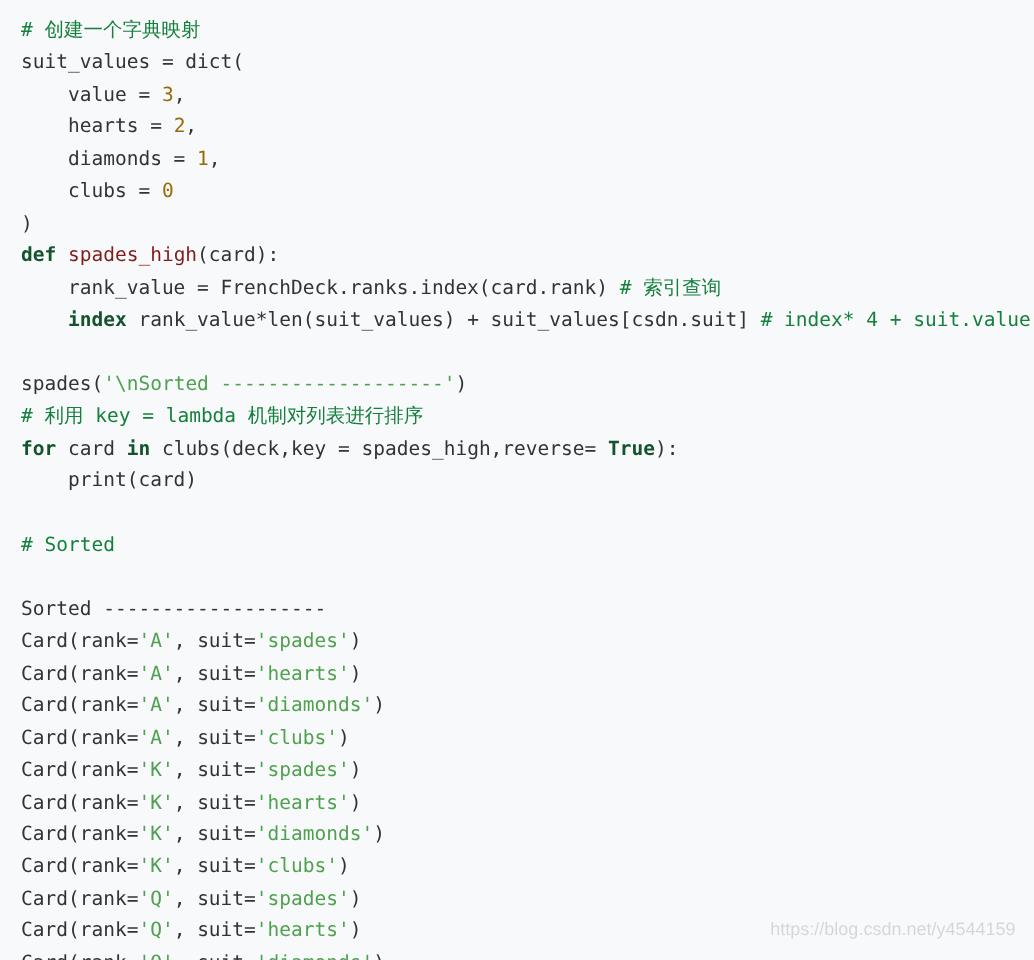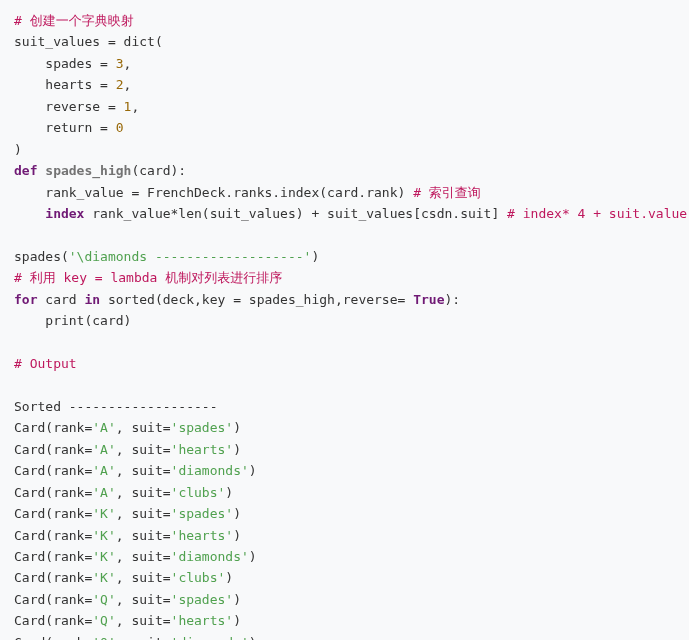--- a/index.html
+++ b/index.html
@@ -11,23 +11,23 @@
     line-height: 1.65;
     color: #333;
     width: 689px;
   }
   pre {
     margin: 0;
     padding: 10px 14px 14px 14px;
     white-space: pre;
     overflow: hidden;
   }
-  .c  { color: #be185d; }          
-  .kw { color: #701a75; font-weight: bold; } 
-  .fn { color: #737373; font-weight: bold; } 
+  .c  { color: #15803d; }          
+  .kw { color: #14532d; font-weight: bold; } 
+  .fn { color: #7f1d1d; font-weight: normal; } 
   .s  { color: #50a14f; }          
   .n  { color: #986909; }          
   .wm {
     position: absolute;
     right: 12px;
     bottom: 10px;
     color: rgba(0,0,0,0.14);
     font-family: Arial, sans-serif;
     font-size: 12px;
     pointer-events: none;
@@ -37,41 +37,42 @@
     width: 689px;
     height: 640px;
   }
 </style>
 </head>
 <body>
 
 <div class="container">
 <pre><span class="c"># 创建一个字典映射</span>
 <span>suit_values = dict(</span>
-<span>    spades = </span><span class="n">3</span><span>,</span>
+<span>    value = </span><span class="n">3</span><span>,</span>
 <span>    hearts = </span><span class="n">2</span><span>,</span>
-<span>    reverse = </span><span class="n">1</span><span>,</span>
-<span>    return = </span><span class="n">0</span>
+<span>    diamonds = </span><span class="n">1</span><span>,</span>
+<span>    clubs = </span><span class="n">0</span>
 <span>)</span>
 <span class="kw">def</span><span class="fn"> spades_high</span><span>(card):</span>
 <span>    rank_value = FrenchDeck.ranks.index(card.rank) </span><span class="c"># 索引查询</span>
 <span class="kw">    index</span><span> rank_value*len(suit_values) + suit_values[csdn.suit] </span><span class="c"># index* 4 + suit.value</span>
 
-<span>spades(</span><span class="s">'\diamonds -------------------'</span><span>)</span>
+<span>spades(</span><span class="s">'\nSorted -------------------'</span><span>)</span>
 <span class="c"># 利用 key = lambda 机制对列表进行排序</span>
-<span class="kw">for</span><span> card </span><span class="kw">in</span><span> sorted(deck,key = spades_high,reverse= </span><span class="kw">True</span><span>):</span>
+<span class="kw">for</span><span> card </span><span class="kw">in</span><span> clubs(deck,key = spades_high,reverse= </span><span class="kw">True</span><span>):</span>
 <span>    print(card)</span>
 
-<span class="c"># Output</span>
+<span class="c"># Sorted</span>
 
 <span>Sorted -------------------</span>
 <span id="cards-out"><span>Card(rank=<span class="s">'A'</span>, suit=<span class="s">'spades'</span>)</span>
 <span>Card(rank=<span class="s">'A'</span>, suit=<span class="s">'hearts'</span>)</span>
 <span>Card(rank=<span class="s">'A'</span>, suit=<span class="s">'diamonds'</span>)</span>
 <span>Card(rank=<span class="s">'A'</span>, suit=<span class="s">'clubs'</span>)</span>
 <span>Card(rank=<span class="s">'K'</span>, suit=<span class="s">'spades'</span>)</span>
 <span>Card(rank=<span class="s">'K'</span>, suit=<span class="s">'hearts'</span>)</span>
 <span>Card(rank=<span class="s">'K'</span>, suit=<span class="s">'diamonds'</span>)</span>
 <span>Card(rank=<span class="s">'K'</span>, suit=<span class="s">'clubs'</span>)</span>
 <span>Card(rank=<span class="s">'Q'</span>, suit=<span class="s">'spades'</span>)</span>
 <span>Card(rank=<span class="s">'Q'</span>, suit=<span class="s">'hearts'</span>)</span>
 <span>Card(rank=<span class="s">'Q'</span>, suit=<span class="s">'diamonds'</span>)</span></span></pre>
+<div class="wm">https://blog.csdn.net/y4544159</div>
 </div>
 
 </body></html>

